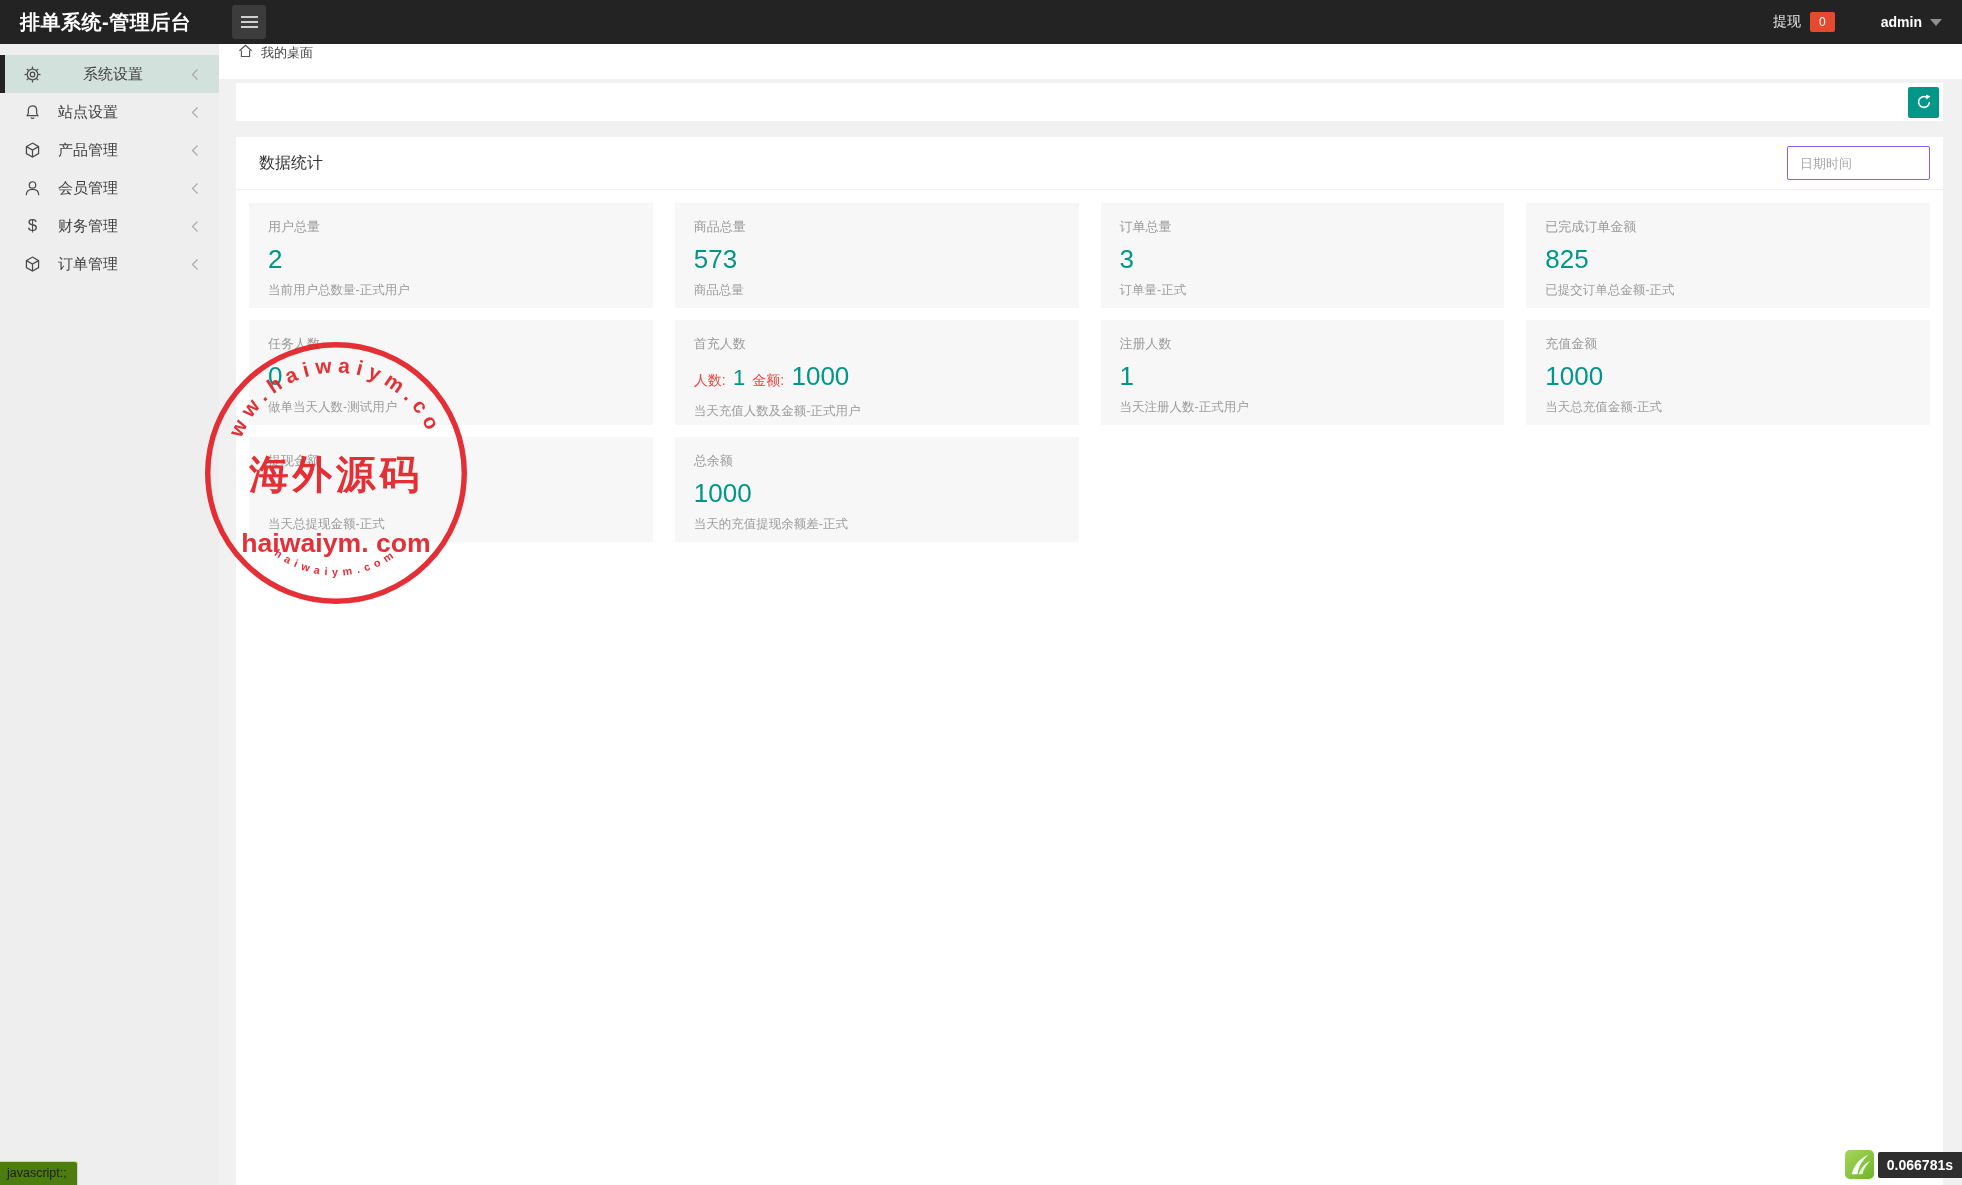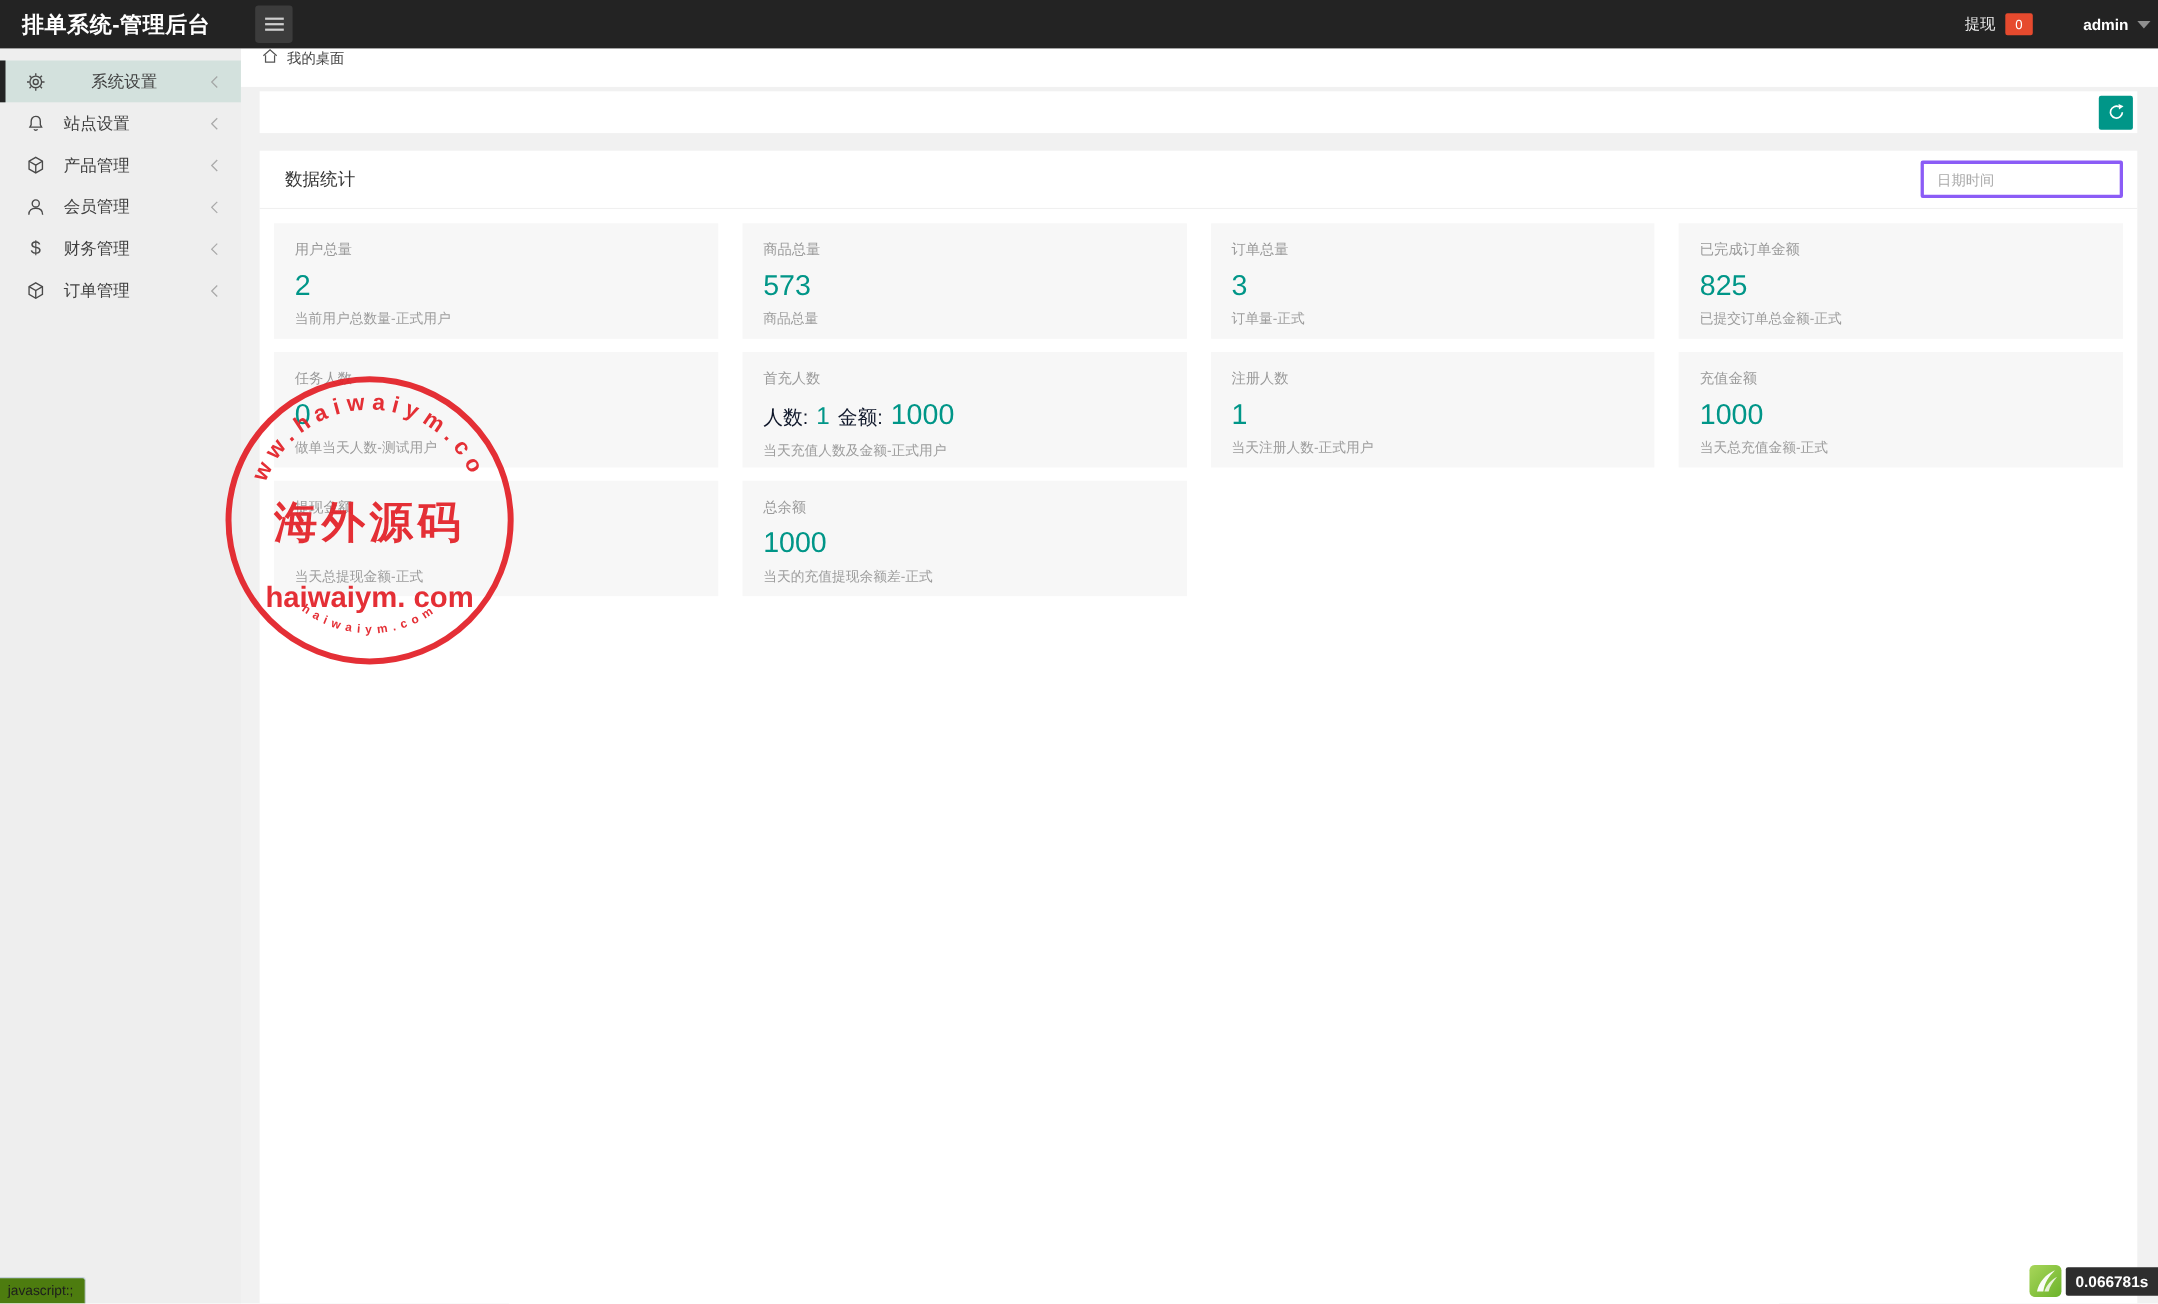--- a/index.html
+++ b/index.html
@@ -20,21 +20,21 @@
   .brand {
     width:219px; padding-left:20px; color:#fff;
     font-size:20px; font-weight:bold; letter-spacing:0.5px;
   }
   .hamburger {
     margin-left:13px; width:34px; height:34px; background:#3c3c3c;
     border-radius:3px; display:flex; flex-direction:column; gap:3px;
     align-items:center; justify-content:center; cursor:pointer;
   }
   .hamburger span { display:block; width:17px; height:2px; background:#cfcfcf; }
-  .topbar-right { margin-left:auto; display:flex; align-items:center; padding-right:7px; }
+  .topbar-right { margin-left:auto; display:flex; align-items:center; padding-right:20px; }
   .withdraw-label { color:#e8e8e8; font-size:14px; cursor:pointer; }
   .withdraw-badge {
     margin-left:9px; background:#e64a2e; color:#fff; font-size:12px;
     padding:3px 9px; border-radius:2px; cursor:pointer;
   }
   .admin-wrap { margin-left:46px; display:flex; align-items:center; cursor:pointer; }
   .admin-name { color:#fff; font-size:14px; font-weight:bold; }
   .caret {
     margin-left:8px; width:0; height:0;
     border-left:6px solid transparent; border-right:6px solid transparent;
@@ -80,35 +80,35 @@
   }
   .panel {
     margin:16px 19px 0 17px; background:#fff; flex:1 1 auto;
   }
   .panel-header {
     height:53px; display:flex; align-items:center; justify-content:space-between;
     padding:0 13px 0 23px; border-bottom:1px solid #f0f0f0;
   }
   .panel-title { font-size:16px; color:#333; }
   .date-input {
-    width:184px; height:34px; border:3px solid #8b5cf6; border-radius:2px;
+    width:143px; height:34px; border:1px solid #8b5cf6; border-radius:2px;
     padding:0 12px; font-size:13px; color:#737373; outline:none;
     font-family:"Liberation Sans","DejaVu Sans",sans-serif; background:#fff;
   }
   .date-input::placeholder { color:#a9a9a9; }
 
   .cards {
     padding:13px; display:grid;
     grid-template-columns:repeat(4,1fr); gap:12px 22px;
   }
   .card { background:#f7f7f7; height:105px; padding:15px 19px; }
   .card-title { font-size:13px; color:#9a9a9a; }
   .card-value { font-size:26px; color:#009688; margin-top:8px; min-height:30px; line-height:30px; }
   .card-desc { font-size:12.5px; color:#9c9c9c; margin-top:8px; }
-  .combo-label { font-size:18px; color:#0f172a; }
+  .combo-label { font-size:14px; color:#ef4444; }
   .combo-num { font-size:22px; color:#009688; }
   .combo-num.big { font-size:26px; }
 
   
   .stamp { position:absolute; left:188px; top:325px; width:296px; height:296px; z-index:50; opacity:0.93; pointer-events:none; }
 
   
   .status-left {
     position:absolute; left:0; bottom:0; z-index:60;
     background:#4d7c0f; border:1px solid #c6d0df; border-left:none; border-bottom:none;

